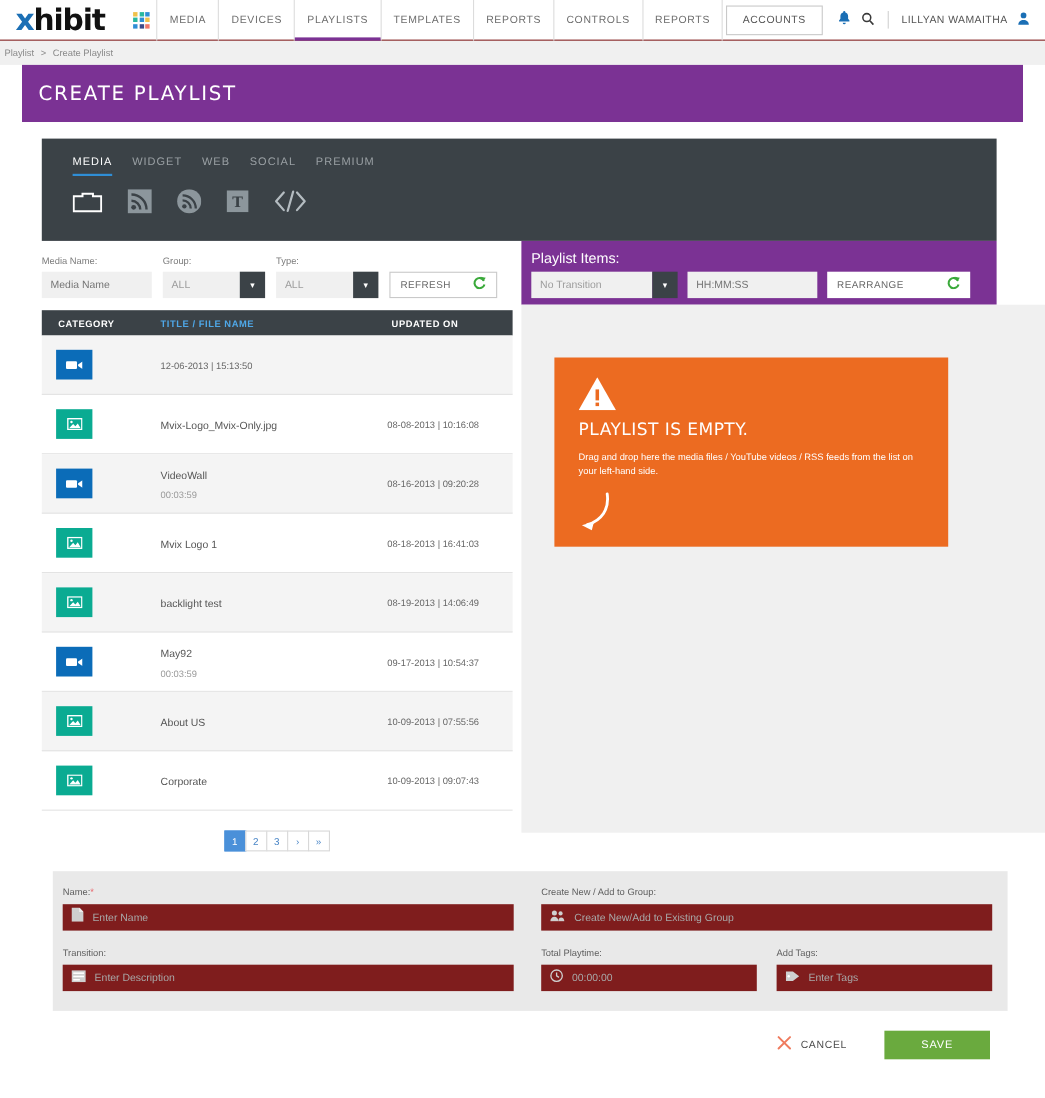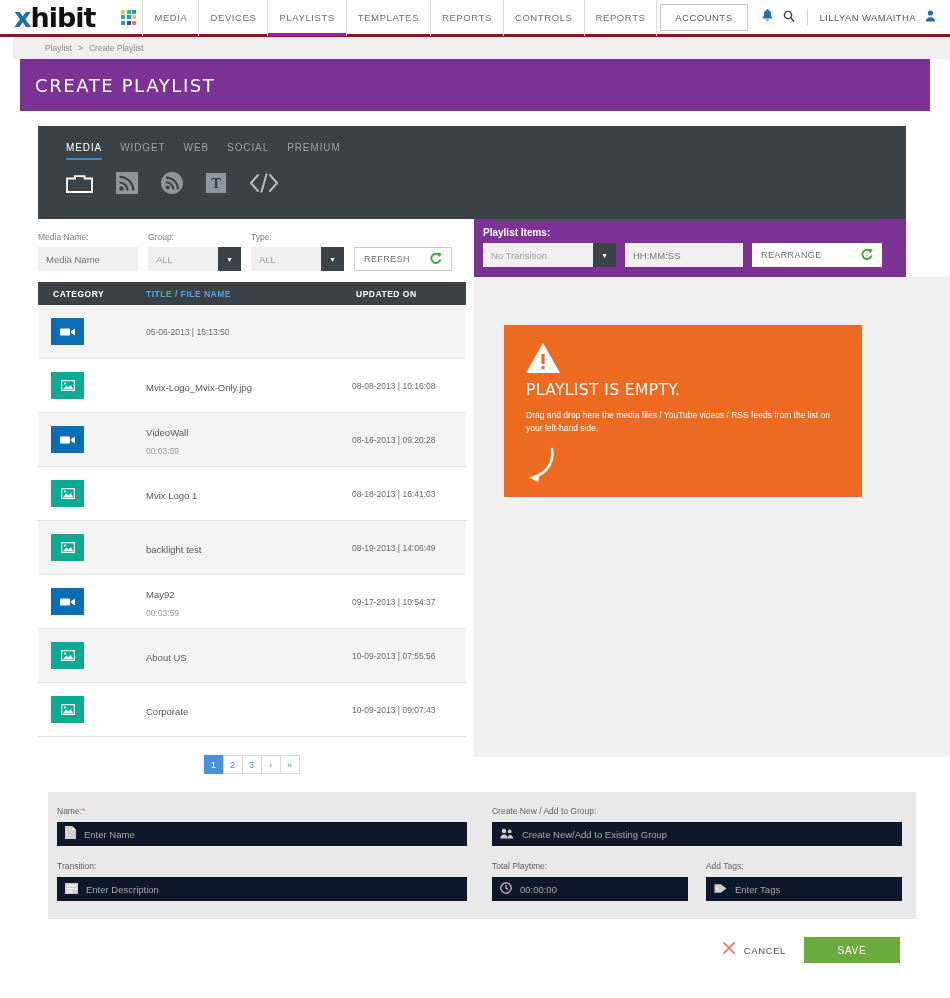--- a/index.html
+++ b/index.html
@@ -9,21 +9,21 @@
     font-family: "Liberation Sans", sans-serif;
     overflow: hidden;
   }
 
   
   .topnav {
     height: 37px; width: 950px;
     background: #ffffff;
     display: flex; align-items: center;
     position: relative;
-    border-bottom: 3px solid #7f1d1d;
+    border-bottom: 1px solid #7f1d1d;
   }
   .logo {
     margin-left: 14px;
     font-size: 27px; font-weight: bold; letter-spacing: -1px;
     line-height: 1;
     font-family: "DejaVu Sans", sans-serif;
   }
   .logo .lx { color: #1b6fb5; }
   .logo .lrest { color: #111111; }
 
@@ -57,21 +57,21 @@
   }
   .bell { margin-left:14px; color:#1b6fb5; font-size:14px; cursor:pointer; }
   .searchico { margin-left:10px; color:#3a3a3a; font-size:13px; cursor:pointer; }
   .vsep2 { width:1px; height:16px; background:#d2d2d2; margin:0 12px; }
   .username { font-size:9.5px; color:#555; letter-spacing:.4px; }
   .usericon { margin-left:9px; color:#1b6fb5; font-size:13px; cursor:pointer; }
 
   
   .crumbbar {
     height: 22px; background: #f0f0f0;
-    display:flex; align-items:center; padding-left:32px;margin-left:13px;
+    display:flex; align-items:center; padding-left:4px;
   }
   .crumbbar span { font-size:8.5px; color:#8a8a8a; }
   .crumbbar .sep { margin:0 6px; }
   .crumbbar .c-link { cursor:pointer; }
 
   
   .page { padding: 0 20px; }
   .card { width: 910px; background:#ffffff; }
 
   .purple-header {
@@ -158,21 +158,21 @@
   .pager { display:flex; justify-content:center; padding-top:18px; }
   .pg {
     width:20px; height:19px; border:1px solid #d8d8d8; margin-left:-1px;
     display:flex; align-items:center; justify-content:center;
     font-size:9px; color:#4a86c7; background:#fff; cursor:pointer;
   }
   .pg.active { background:#4a90d9; border-color:#4a90d9; color:#fff; }
 
   
   .plbar { background:#7b3294; width:432px; height:58px; margin-top:0; padding:8px 9px 0 9px; }
-  .plbar .lbl { color:#ffffff; font-size:10px; font-weight:bold; margin-bottom:5px; display:block;}
+  .plbar .lbl { color:#ffffff; font-size:13px; font-weight:normal; margin-bottom:5px; display:block;}
   .plrow { display:flex; align-items:center; gap:9px; }
   .plsel { display:flex; height:24px; }
   .plsel .val { background:#f0f0f0; width:110px; display:flex; align-items:center;
                 padding-left:8px; font-size:9.5px; color:#9d9d9d; }
   .plsel .arw { background:#3b4247; width:23px; display:flex; align-items:center;
                 justify-content:center; color:#fff; font-size:8px; cursor:pointer; }
   .plinput { background:#f0f0f0; border:none; height:24px; width:118px;
              font-size:9.5px; color:#aaaaaa; padding:0 8px;
              font-family:"Liberation Sans", sans-serif; }
   .btn-rearrange {
@@ -191,32 +191,32 @@
   .empty p { color:#ffffff; font-size:8.5px; line-height:1.5; max-width:318px; }
   .empty .arrow { margin-top:12px; }
 
   
   .formwrap { background:#e9e9e9; width:868px; margin:18px 0 0 18px; padding:14px 9px 18px 9px; display:flex; }
   .fcolL { width:430px; }
   .fcolR { width:430px; padding-left:10px; }
   .flab2 { font-size:8.5px; color:#5f5f5f; display:block; margin-bottom:6px; }
   .flab2 .req { color:#e8646a; }
   .ifield {
-    background:#0f172a; height:24px; display:flex; align-items:center;
+    background:#7f1d1d; height:24px; display:flex; align-items:center;
     padding-left:8px; gap:8px;
   }
   .ifield .ph { font-size:9.5px; color:#a8a8a8; }
   .w410 { width:410px; }
   .w196 { width:196px; }
   .mb16 { margin-bottom:15px; }
   .rowsplit { display:flex; gap:18px; }
 
   
   .actions { display:flex; justify-content:flex-end; align-items:center;
-             padding:18px 20px 0 0; gap:18px; }
+             padding:18px 20px 0 0; gap:34px; }
   .cancel { display:flex; align-items:center; gap:8px; cursor:pointer; }
   .cancel .t { font-size:9.5px; color:#4e4e4e; letter-spacing:.6px; }
   .save {
     background:#6aaa3e; color:#ffffff; width:96px; height:26px;
     display:flex; align-items:center; justify-content:center;
     font-size:10px; letter-spacing:.8px; cursor:pointer; border:none;
     font-family:"Liberation Sans", sans-serif;
   }
 </style>
 </head>
@@ -392,21 +392,21 @@
           <div>
             <div class="mrow alt">
               <span class="mcat">
                   <span class="thumb video">
                     <svg width="15" height="10" viewBox="0 0 15 10">
                       <rect x="0" y="1.5" width="10" height="7" rx="1" fill="#fff"></rect>
                       <path fill="#fff" d="M11 4.3 15 1.6v6.8L11 5.7z"></path>
                     </svg>
                   </span>
                 </span>
-              <span class="mupd">05-06-2013 | 15:13:50</span>
+              <span class="mupd">12-06-2013 | 15:13:50</span>
             </div>
 
             <div class="mrow">
               <span class="mcat">
                   <span class="thumb image">
                     <svg width="14" height="11" viewBox="0 0 14 11">
                       <rect x="0.6" y="0.6" width="12.8" height="9.8" fill="none" stroke="#fff" stroke-width="1.3"></rect>
                       <circle cx="4" cy="3.6" r="1.1" fill="#fff"></circle>
                       <path fill="#fff" d="M2 9.2 5.5 5.4l2 2.2 2.2-2.6 2.5 4.2z"></path>
                     </svg>

